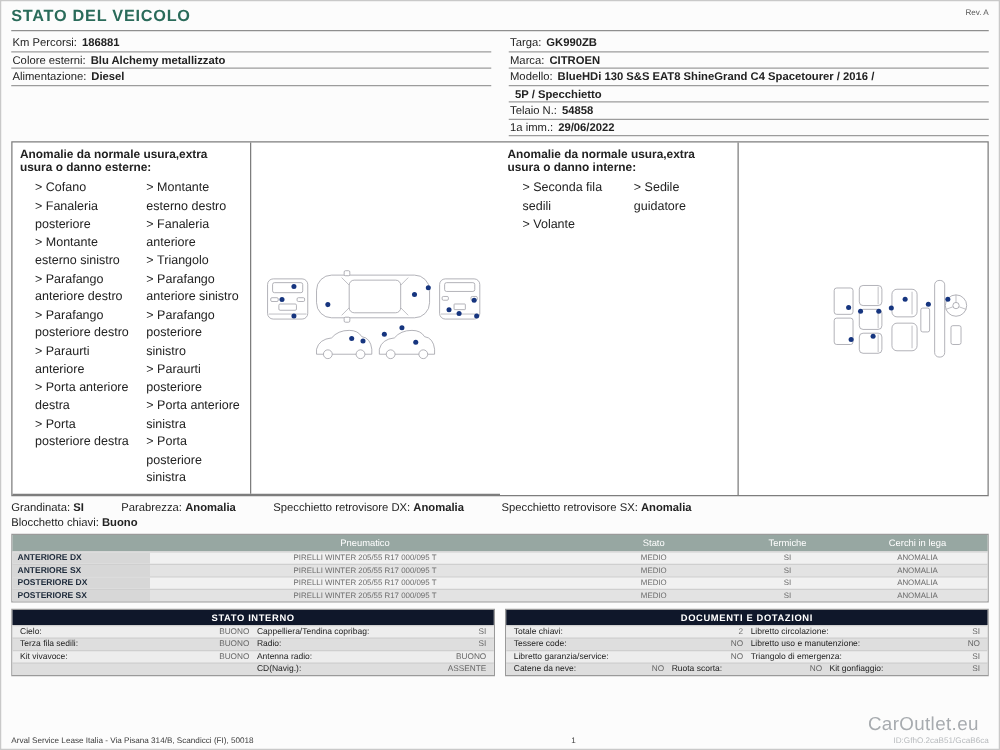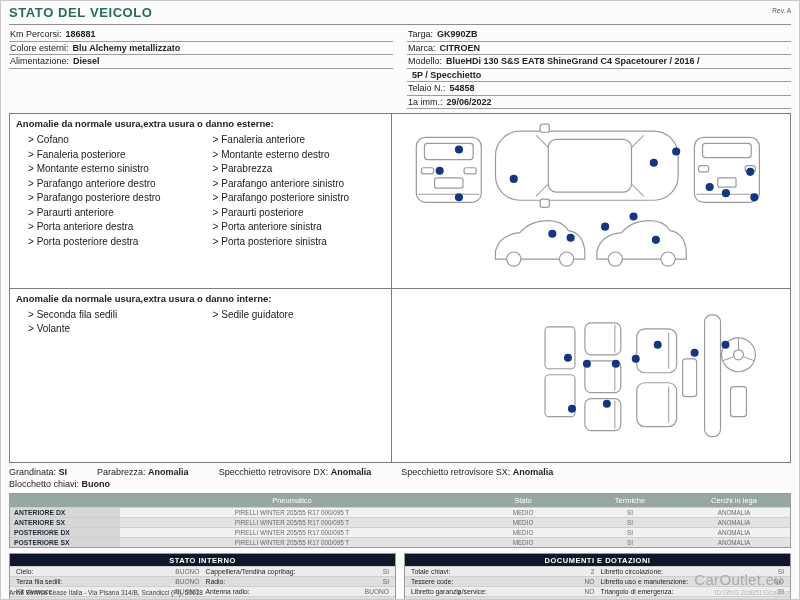--- a/index.html
+++ b/index.html
@@ -25,22 +25,22 @@
 
   
   .info { display:flex; gap:14px; margin-top:3px; }
   .info-col { flex:1; }
   .info-row { display:flex; align-items:flex-end; border-bottom:1px solid #9c9c9c;
               font-size:9px; padding:1px 1px 1.5px 1px; min-height:12.5px; }
   .info-row .lbl { white-space:nowrap; margin-right:4px; }
   .info-row .val { font-weight:bold; }
 
   
-  .main-box { margin-top:4px; border:1px solid #7d7d7d; height:350px;
-              display:flex; flex-direction:column; background:#fff; }
+  .main-box { margin-top:4px; border:1px solid #7d7d7d; height:284px;
+              display:flex; background:#fff; }
   .anomaly-section { flex:1; display:flex; min-height:0; }
   .anomaly-section.first { border-bottom:1px solid #7d7d7d; }
   .anomaly-text { width:49%; border-right:1px solid #7d7d7d; padding:4px 6px; }
   .anomaly-title { font-size:9.5px; font-weight:bold; margin-bottom:4px; }
   .anomaly-cols { display:flex; }
   .anomaly-cols ul { list-style:none; flex:1; }
   .anomaly-item { font-size:10px; line-height:1.45; color:#222;margin-left:12px; }
   .anomaly-item::before { content:">\00a0"; }
   .anomaly-diagram { flex:1; padding:2px; }
   .anomaly-diagram svg { width:100%; height:100%; }
@@ -159,23 +159,23 @@
               <li class="anomaly-item">Fanaleria posteriore</li>
               <li class="anomaly-item">Montante esterno sinistro</li>
               <li class="anomaly-item">Parafango anteriore destro</li>
               <li class="anomaly-item">Parafango posteriore destro</li>
               <li class="anomaly-item">Paraurti anteriore</li>
               <li class="anomaly-item">Porta anteriore destra</li>
               <li class="anomaly-item">Porta posteriore destra</li>
             </ul>
           <ul>
 
-          <li class="anomaly-item">Fanaleria anteriore</li>
-              <li class="anomaly-item">Montante esterno destro</li>
-              <li class="anomaly-item">Parabrezza</li>
+          <li class="anomaly-item">Montante esterno destro</li>
+              <li class="anomaly-item">Fanaleria anteriore</li>
+              <li class="anomaly-item">Triangolo</li>
               <li class="anomaly-item">Parafango anteriore sinistro</li>
               <li class="anomaly-item">Parafango posteriore sinistro</li>
               <li class="anomaly-item">Paraurti posteriore</li>
               <li class="anomaly-item">Porta anteriore sinistra</li>
               <li class="anomaly-item">Porta posteriore sinistra</li>
             </ul>
         </div>
       </div>
       <div class="anomaly-diagram">
         <svg id="ext-svg" viewBox="0 0 388 165" preserveAspectRatio="xMidYMid meet">

